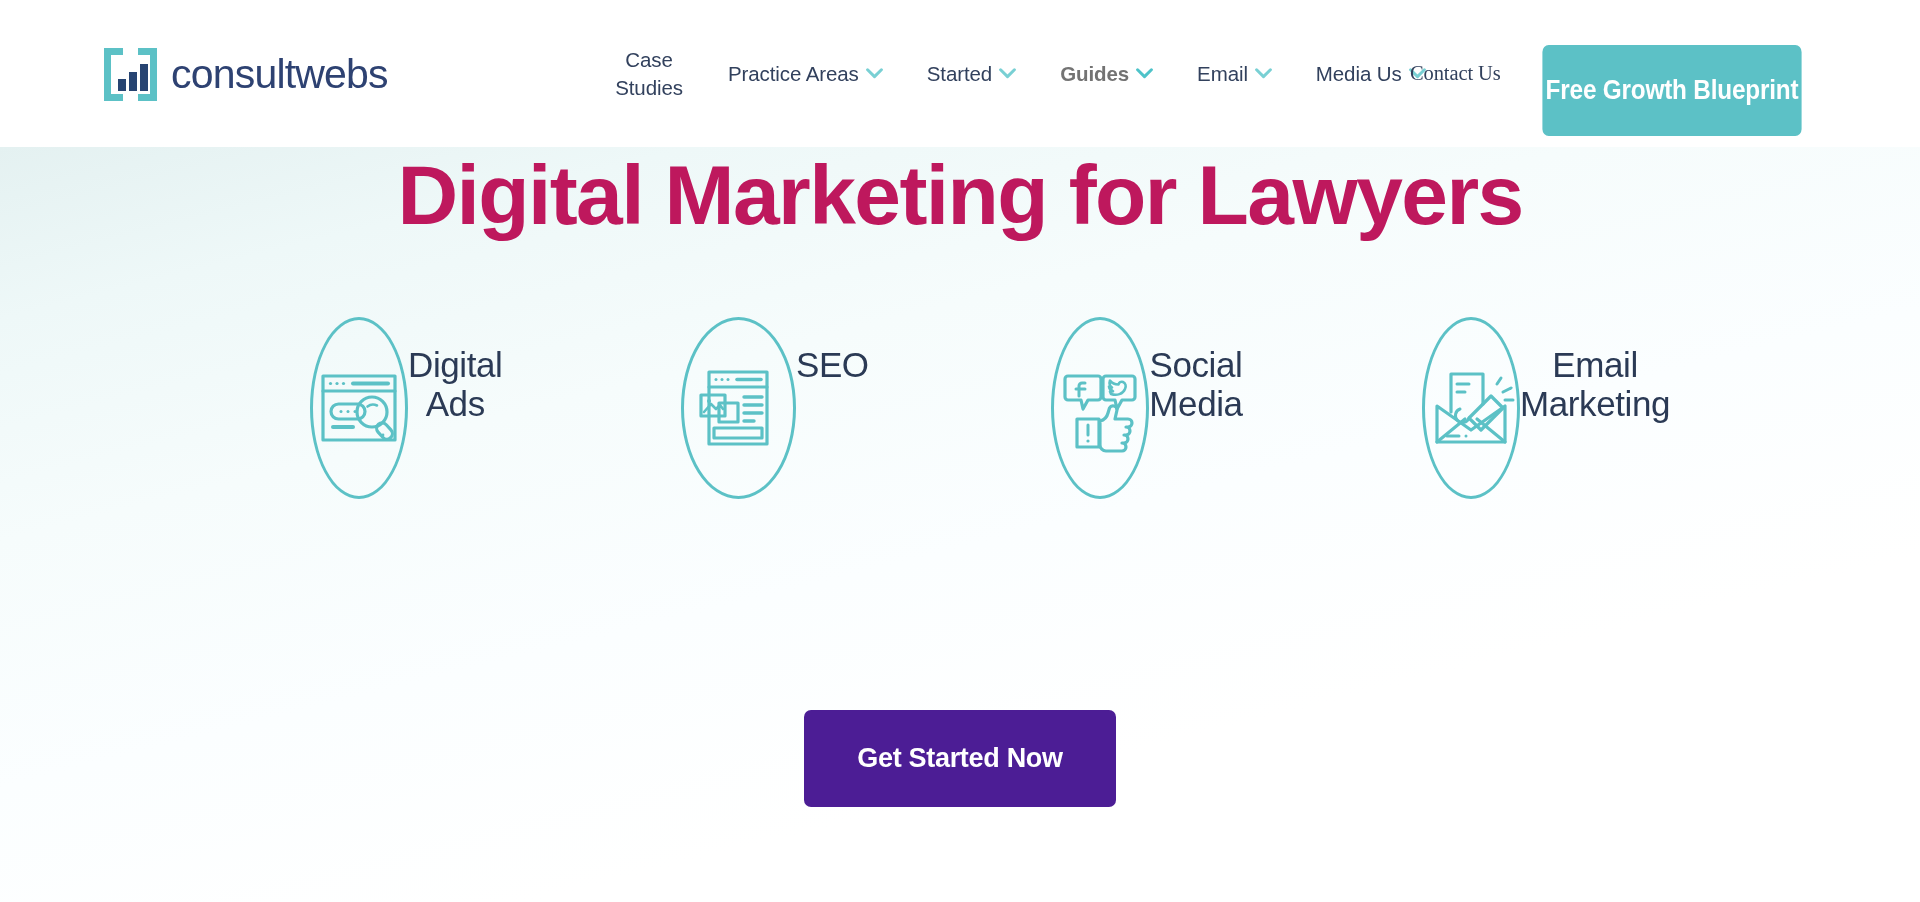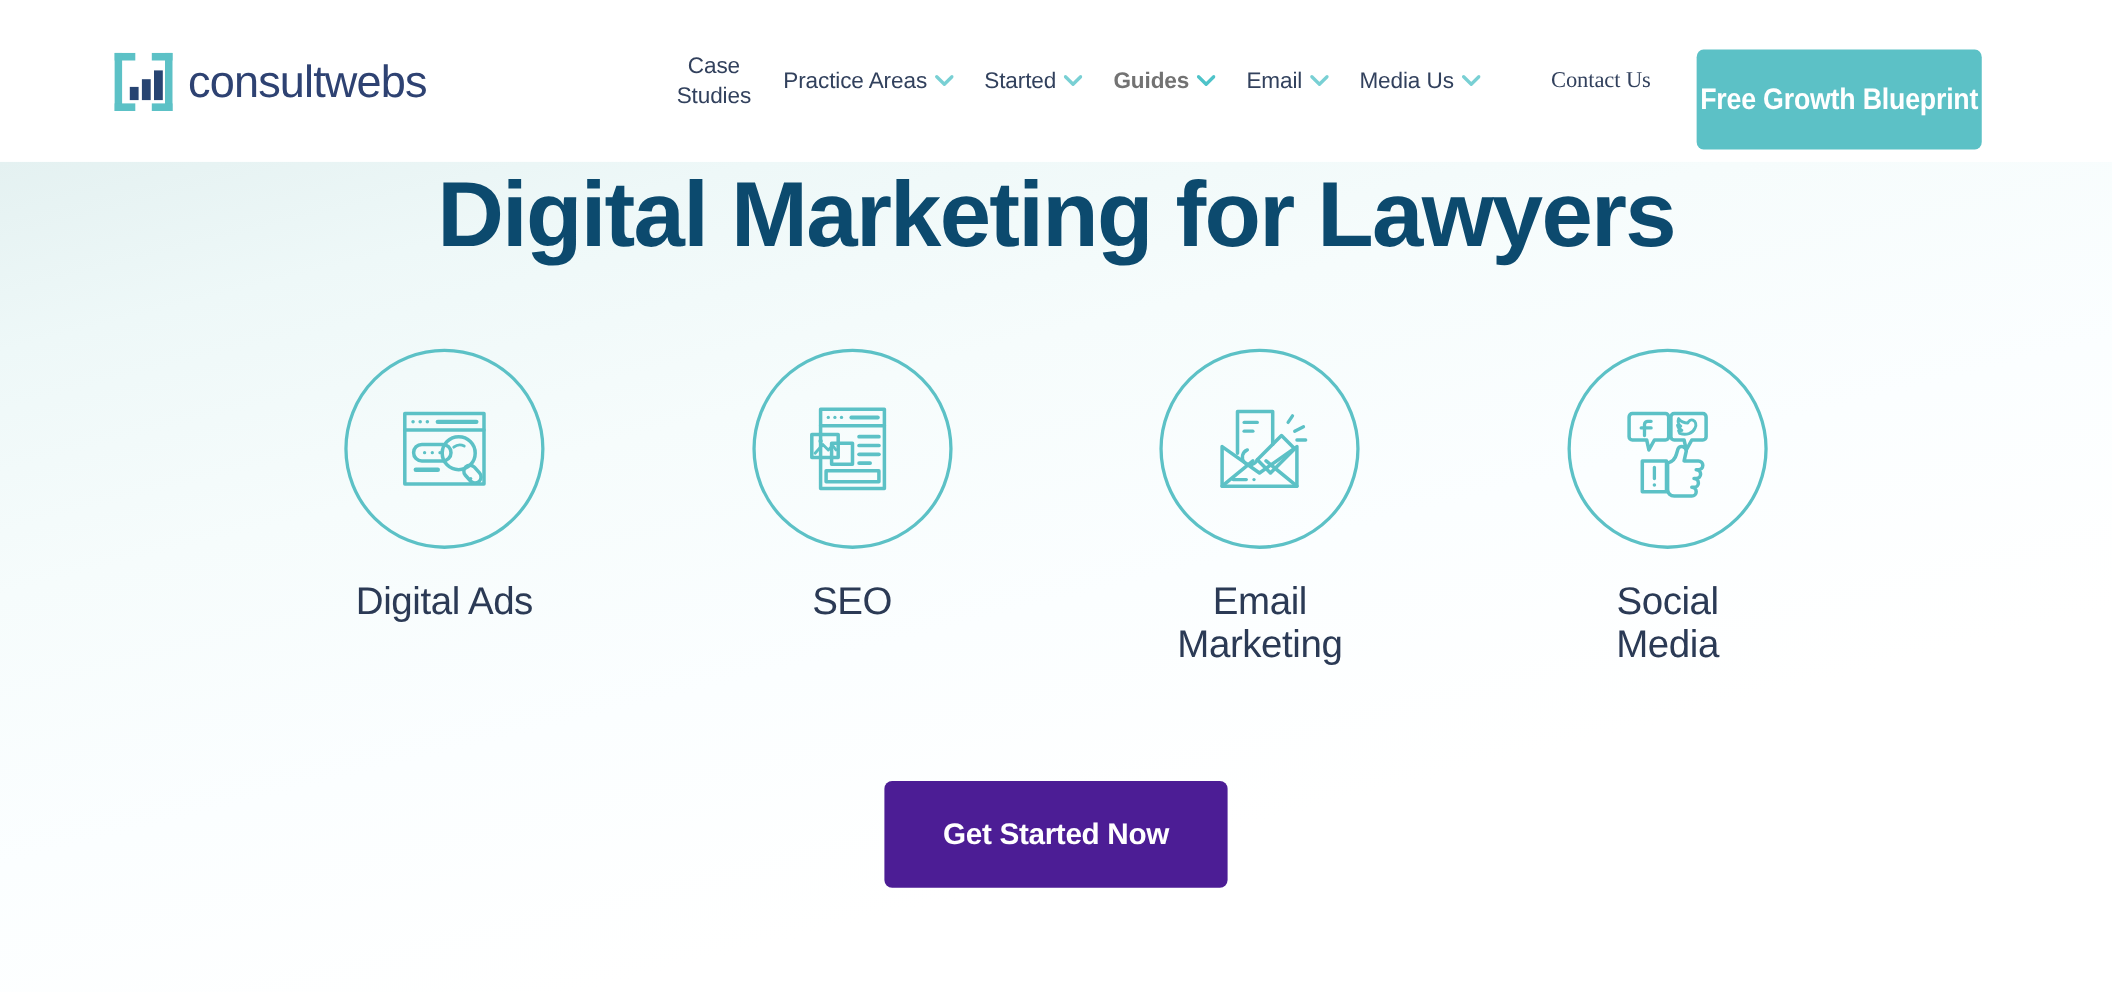--- a/index.html
+++ b/index.html
@@ -67,21 +67,21 @@
   }
 
   
   .nav {
     position: absolute;
     left: 600px;
     top: 0;
     height: 147px;
     display: flex;
     align-items: center;
-    gap: 0px;
+    gap: 16px;
     justify-content: center;
   }
 
   .nav-item {
     display: flex;
     align-items: center;
     gap: 7px;
     padding: 0 14px;
     cursor: pointer;
     white-space: nowrap;
@@ -163,41 +163,41 @@
   }
 
   .hero-title {
     position: absolute;
     left: 0;
     top: 1px;
     width: 1920px;
     text-align: center;
     font-size: 84px;
     font-weight: 700;
-    color: #0c4a6e;
+    color: #be185d;
     letter-spacing: -1.6px;
     line-height: 1.12;
     font-family: "Liberation Sans", sans-serif;
   }
 
   .services-row {
     position: absolute;
     left: 310px;
     top: 170px;
     width: 1300px;
     display: flex;
     justify-content: space-between;
     align-items: flex-start;
   }
 
   .service {
     width: 188px;
     display: flex;
-    flex-direction: column;
-    align-items: center;
+    flex-direction: row;
+    align-items: flex-start;
     cursor: pointer;
   }
 
   .service-circle {
     width: 182px;
     height: 182px;
     border-radius: 50%;
     border: 3px solid #5cc1c6;
     display: flex;
     align-items: center;
@@ -379,20 +379,42 @@
           </svg>
         </div>
         <div class="service-label">SEO</div>
       </div>
 
       <div class="service">
         <div class="service-circle">
           <svg class="service-icon" viewBox="0 0 92 92">
             <g fill="none" stroke="#5cc1c6" stroke-width="3.2" stroke-linecap="round" stroke-linejoin="round">
 
+              <path d="M14 14 H44 a3 3 0 0 1 3 3 V35 a3 3 0 0 1 -3 3 H34 L29 47 L27 38 H14 a3 3 0 0 1 -3 -3 V17 a3 3 0 0 1 3 -3 Z"></path>
+              <path d="M31 21 h-3 a3 3 0 0 0 -3 3 v10" stroke-width="3"></path>
+              <line x1="22" y1="27" x2="31" y2="27" stroke-width="3"></line>
+
+              <path d="M52 14 H78 a3 3 0 0 1 3 3 V35 a3 3 0 0 1 -3 3 H68 L63 47 L61 38 H52 a3 3 0 0 1 -3 -3 V17 a3 3 0 0 1 3 -3 Z"></path>
+              <path d="M57 32 c6 2 12 0 14 -5 c1.5 -3 0.5 -6 -2 -7 c-2 -0.8 -4 0.5 -4.5 2.5 c-4 0 -7 -2 -8.5 -4 c-1 3 0 5.5 2 7 c-1 0 -2 -0.4 -3 -1 c0.3 2.5 2 4 4 4.8 c-1 0.4 -2 0.4 -3 0.2 Z" stroke-width="2.6"></path>
+
+              <path d="M46 81 V59 c4 -1 7 -4 8 -8 l1.5 -5 a4 4 0 0 1 7.5 2 l-2 9 h13 a4 4 0 0 1 0 8 h-2 a4 4 0 0 1 0 8 h-2 a4 4 0 0 1 0 8 h-2 a4 4 0 0 1 0 8 H52 a6 6 0 0 1 -6 -6 Z"></path>
+              <rect x="23" y="57" width="22" height="28"></rect>
+              <line x1="34" y1="63" x2="34" y2="73" stroke-width="3"></line>
+              <circle cx="34" cy="79" r="1.6" fill="#5cc1c6" stroke="none"></circle>
+            </g>
+          </svg>
+        </div>
+        <div class="service-label">Social Media</div>
+      </div>
+
+      <div class="service">
+        <div class="service-circle">
+          <svg class="service-icon" viewBox="0 0 92 92">
+            <g fill="none" stroke="#5cc1c6" stroke-width="3.2" stroke-linecap="round" stroke-linejoin="round">
+
               <path d="M26 50 V12 h32 v30"></path>
               <line x1="32" y1="22" x2="44" y2="22" stroke-width="3"></line>
               <line x1="32" y1="30" x2="40" y2="30" stroke-width="3"></line>
 
               <path d="M12 44 L46 68 L80 44 V80 H12 Z"></path>
               <line x1="12" y1="80" x2="40" y2="57"></line>
               <line x1="80" y1="80" x2="52" y2="57"></line>
 
               <path d="M44 56 L66 34 L78 46 L56 68 Z"></path>
               <path d="M44 56 a7 7 0 1 1 -9 -9" stroke-width="3"></path>
@@ -400,42 +422,20 @@
               <line x1="78" y1="30" x2="86" y2="26" stroke-width="3"></line>
               <line x1="80" y1="38" x2="88" y2="38" stroke-width="3"></line>
               <line x1="22" y1="74" x2="34" y2="74" stroke-width="3"></line>
               <circle cx="41" cy="74" r="1.5" fill="#5cc1c6" stroke="none"></circle>
             </g>
           </svg>
         </div>
         <div class="service-label">Email Marketing</div>
       </div>
 
-      <div class="service">
-        <div class="service-circle">
-          <svg class="service-icon" viewBox="0 0 92 92">
-            <g fill="none" stroke="#5cc1c6" stroke-width="3.2" stroke-linecap="round" stroke-linejoin="round">
-
-              <path d="M14 14 H44 a3 3 0 0 1 3 3 V35 a3 3 0 0 1 -3 3 H34 L29 47 L27 38 H14 a3 3 0 0 1 -3 -3 V17 a3 3 0 0 1 3 -3 Z"></path>
-              <path d="M31 21 h-3 a3 3 0 0 0 -3 3 v10" stroke-width="3"></path>
-              <line x1="22" y1="27" x2="31" y2="27" stroke-width="3"></line>
-
-              <path d="M52 14 H78 a3 3 0 0 1 3 3 V35 a3 3 0 0 1 -3 3 H68 L63 47 L61 38 H52 a3 3 0 0 1 -3 -3 V17 a3 3 0 0 1 3 -3 Z"></path>
-              <path d="M57 32 c6 2 12 0 14 -5 c1.5 -3 0.5 -6 -2 -7 c-2 -0.8 -4 0.5 -4.5 2.5 c-4 0 -7 -2 -8.5 -4 c-1 3 0 5.5 2 7 c-1 0 -2 -0.4 -3 -1 c0.3 2.5 2 4 4 4.8 c-1 0.4 -2 0.4 -3 0.2 Z" stroke-width="2.6"></path>
-
-              <path d="M46 81 V59 c4 -1 7 -4 8 -8 l1.5 -5 a4 4 0 0 1 7.5 2 l-2 9 h13 a4 4 0 0 1 0 8 h-2 a4 4 0 0 1 0 8 h-2 a4 4 0 0 1 0 8 h-2 a4 4 0 0 1 0 8 H52 a6 6 0 0 1 -6 -6 Z"></path>
-              <rect x="23" y="57" width="22" height="28"></rect>
-              <line x1="34" y1="63" x2="34" y2="73" stroke-width="3"></line>
-              <circle cx="34" cy="79" r="1.6" fill="#5cc1c6" stroke="none"></circle>
-            </g>
-          </svg>
-        </div>
-        <div class="service-label">Social Media</div>
-      </div>
-
 
     </div>
 
     <div class="cta-main-wrap">
       <button class="cta-main">Get Started Now</button>
     </div>
 
   </section>
 
 </div>

